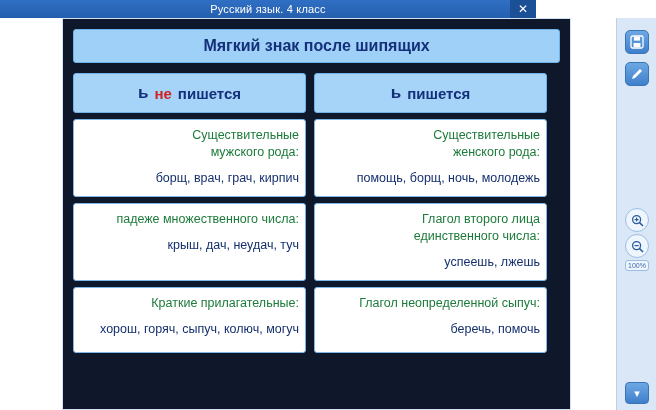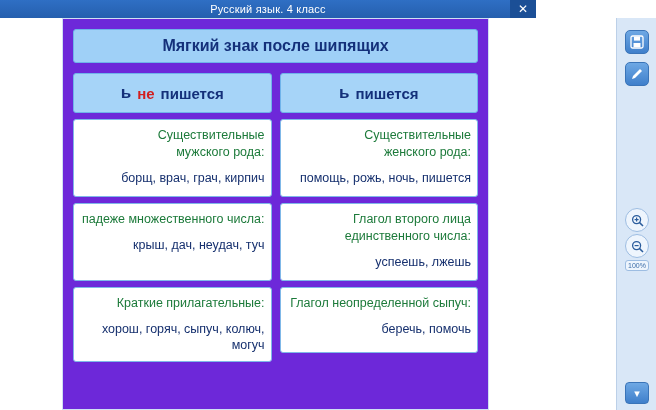--- a/index.html
+++ b/index.html
@@ -114,22 +114,22 @@
   
   .canvas {
     position: absolute;
     left: 0; top: 18px;
     width: 616px; height: 392px;
     background: #ffffff;
   }
   .slide {
     position: absolute;
     left: 62px; top: 0px;
-    width: 427px; height: 392px;
-    background: #6d28d9;
+    width: 509px; height: 392px;
+    background: #0f172a;
     border: 1px solid #cfe0f3;
   }
 
   .headline {
     margin: 10px 10px 0 10px;
     height: 34px;
     background: #9fd0f7;
     border: 1px solid #6fb3ea;
     border-radius: 3px;
     display: flex;
@@ -250,21 +250,21 @@
           <div class="colhead">
             <span class="soft">ь</span>
             <span class="word">пишется</span>
           </div>
 
           <div class="cell h2">
             <div class="rule">
               <div>Существительные</div>
               <div>женского рода:</div>
             </div>
-            <div class="ex">помощь, рожь, ночь, пишется</div>
+            <div class="ex">помощь, борщ, ночь, молодежь</div>
           </div>
 
           <div class="cell h2">
             <div class="rule">
               <div>Глагол второго лица</div>
               <div>единственного числа:</div>
             </div>
             <div class="ex">успеешь, лжешь</div>
           </div>
 

